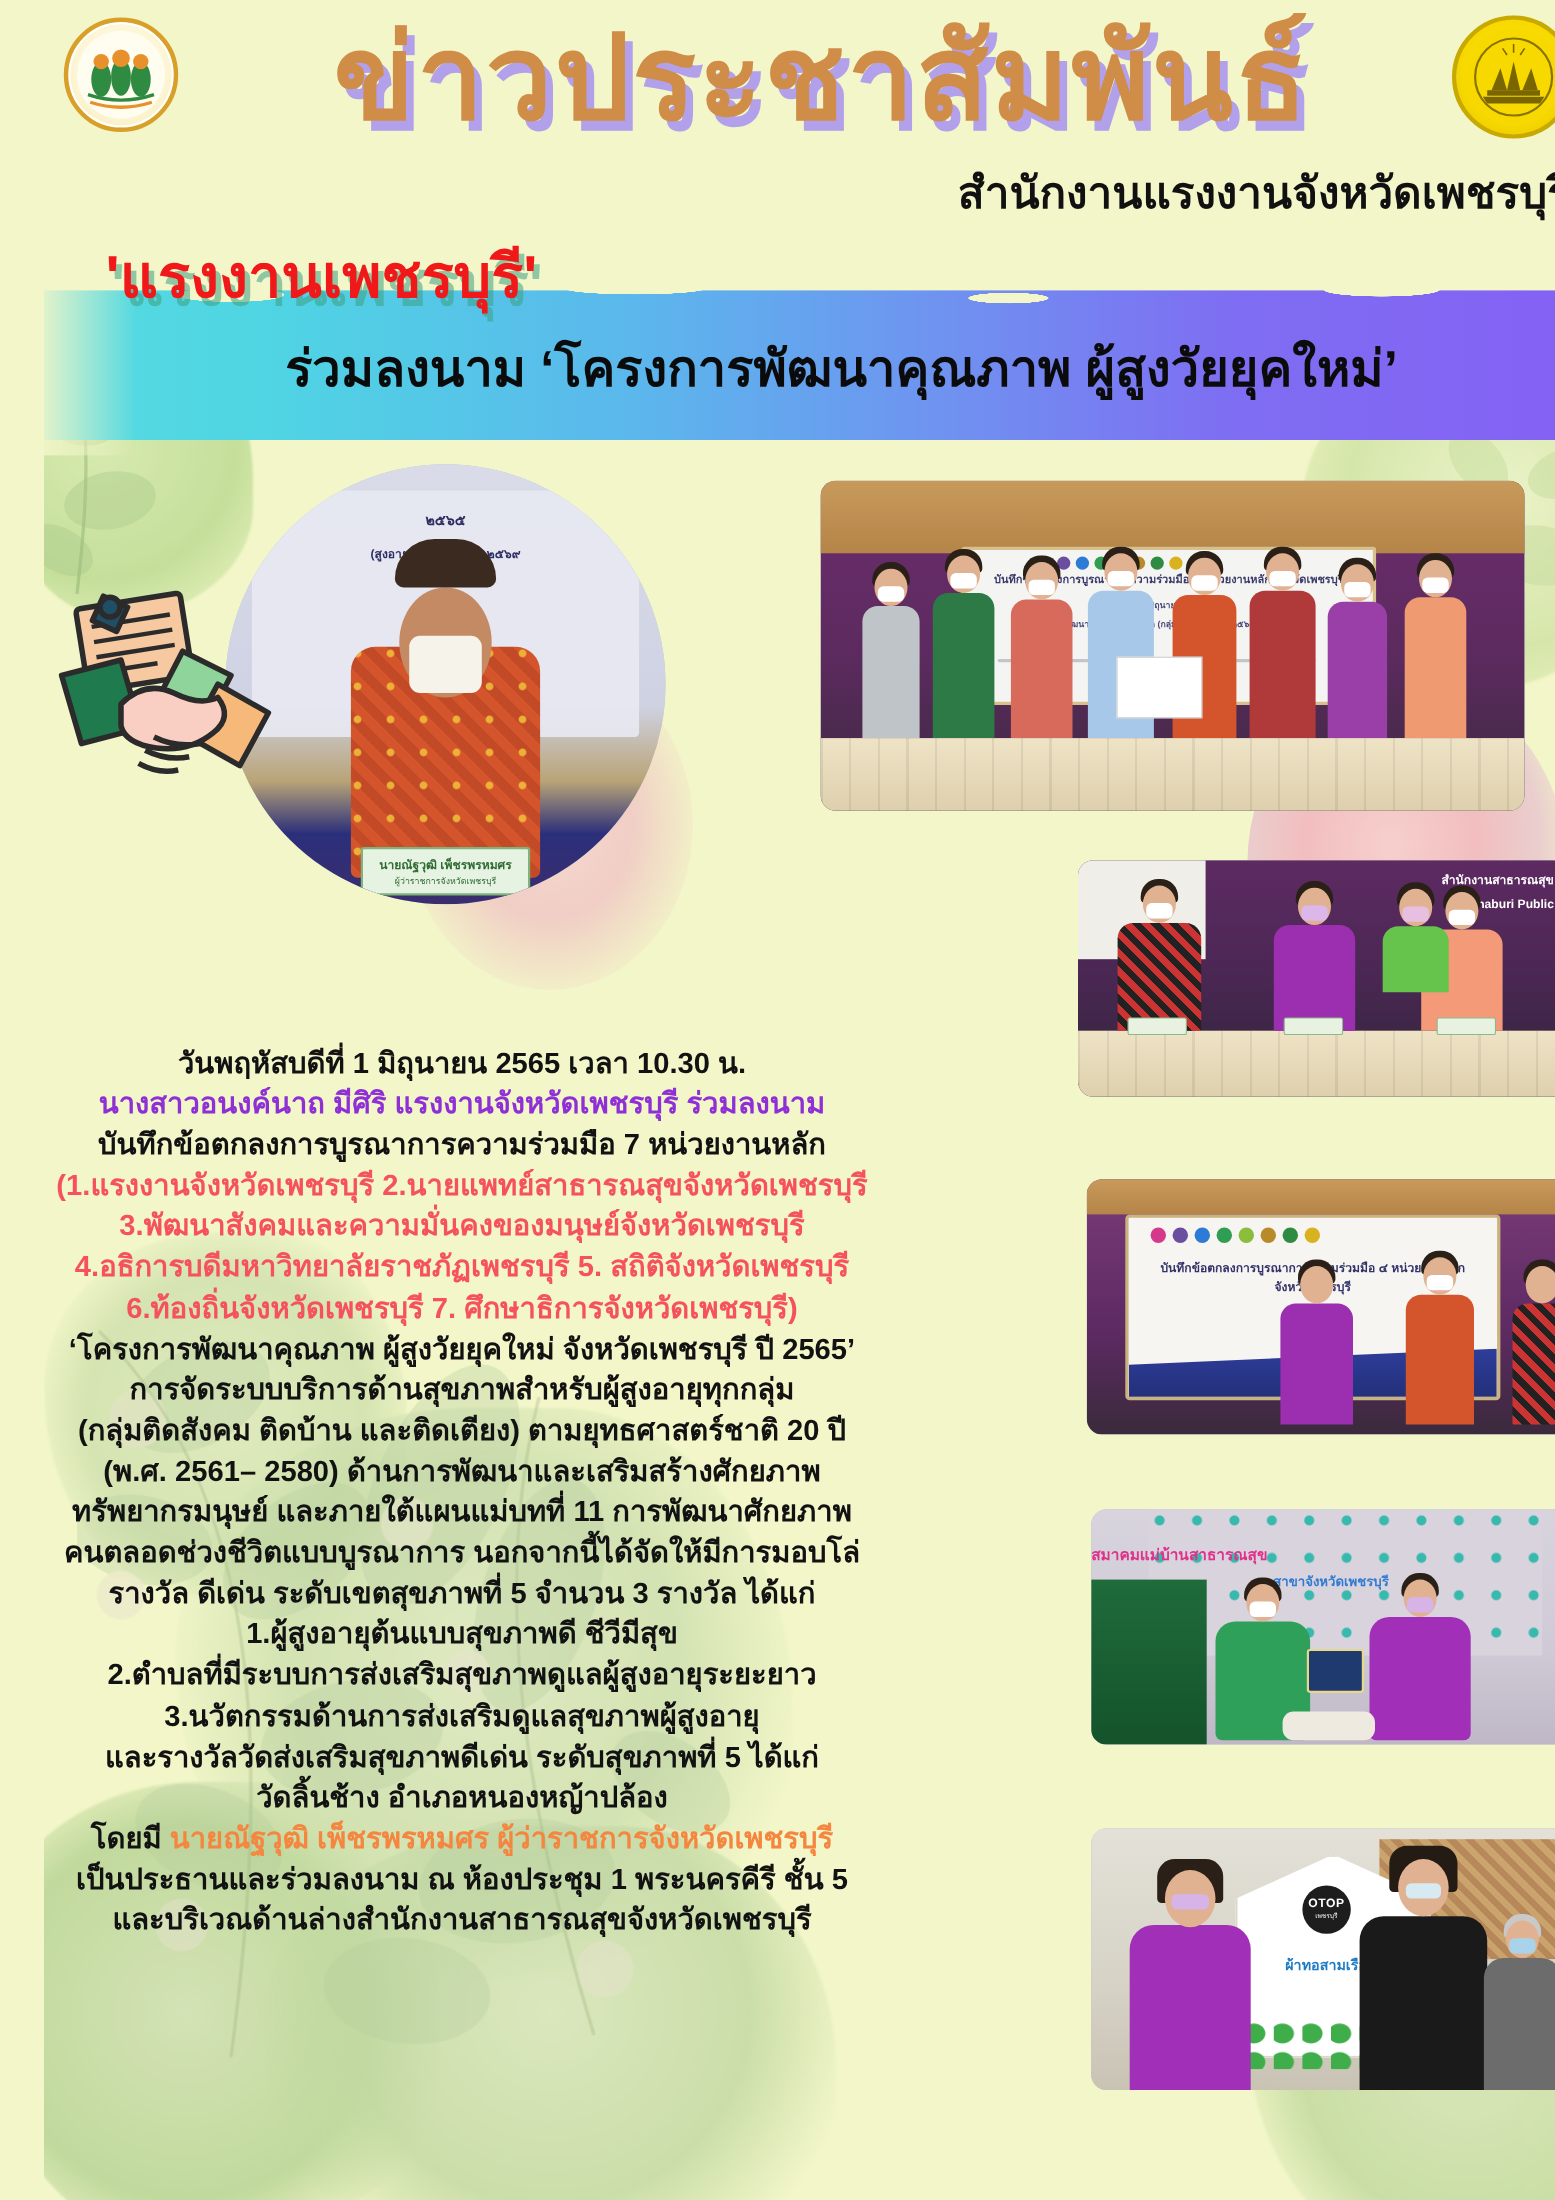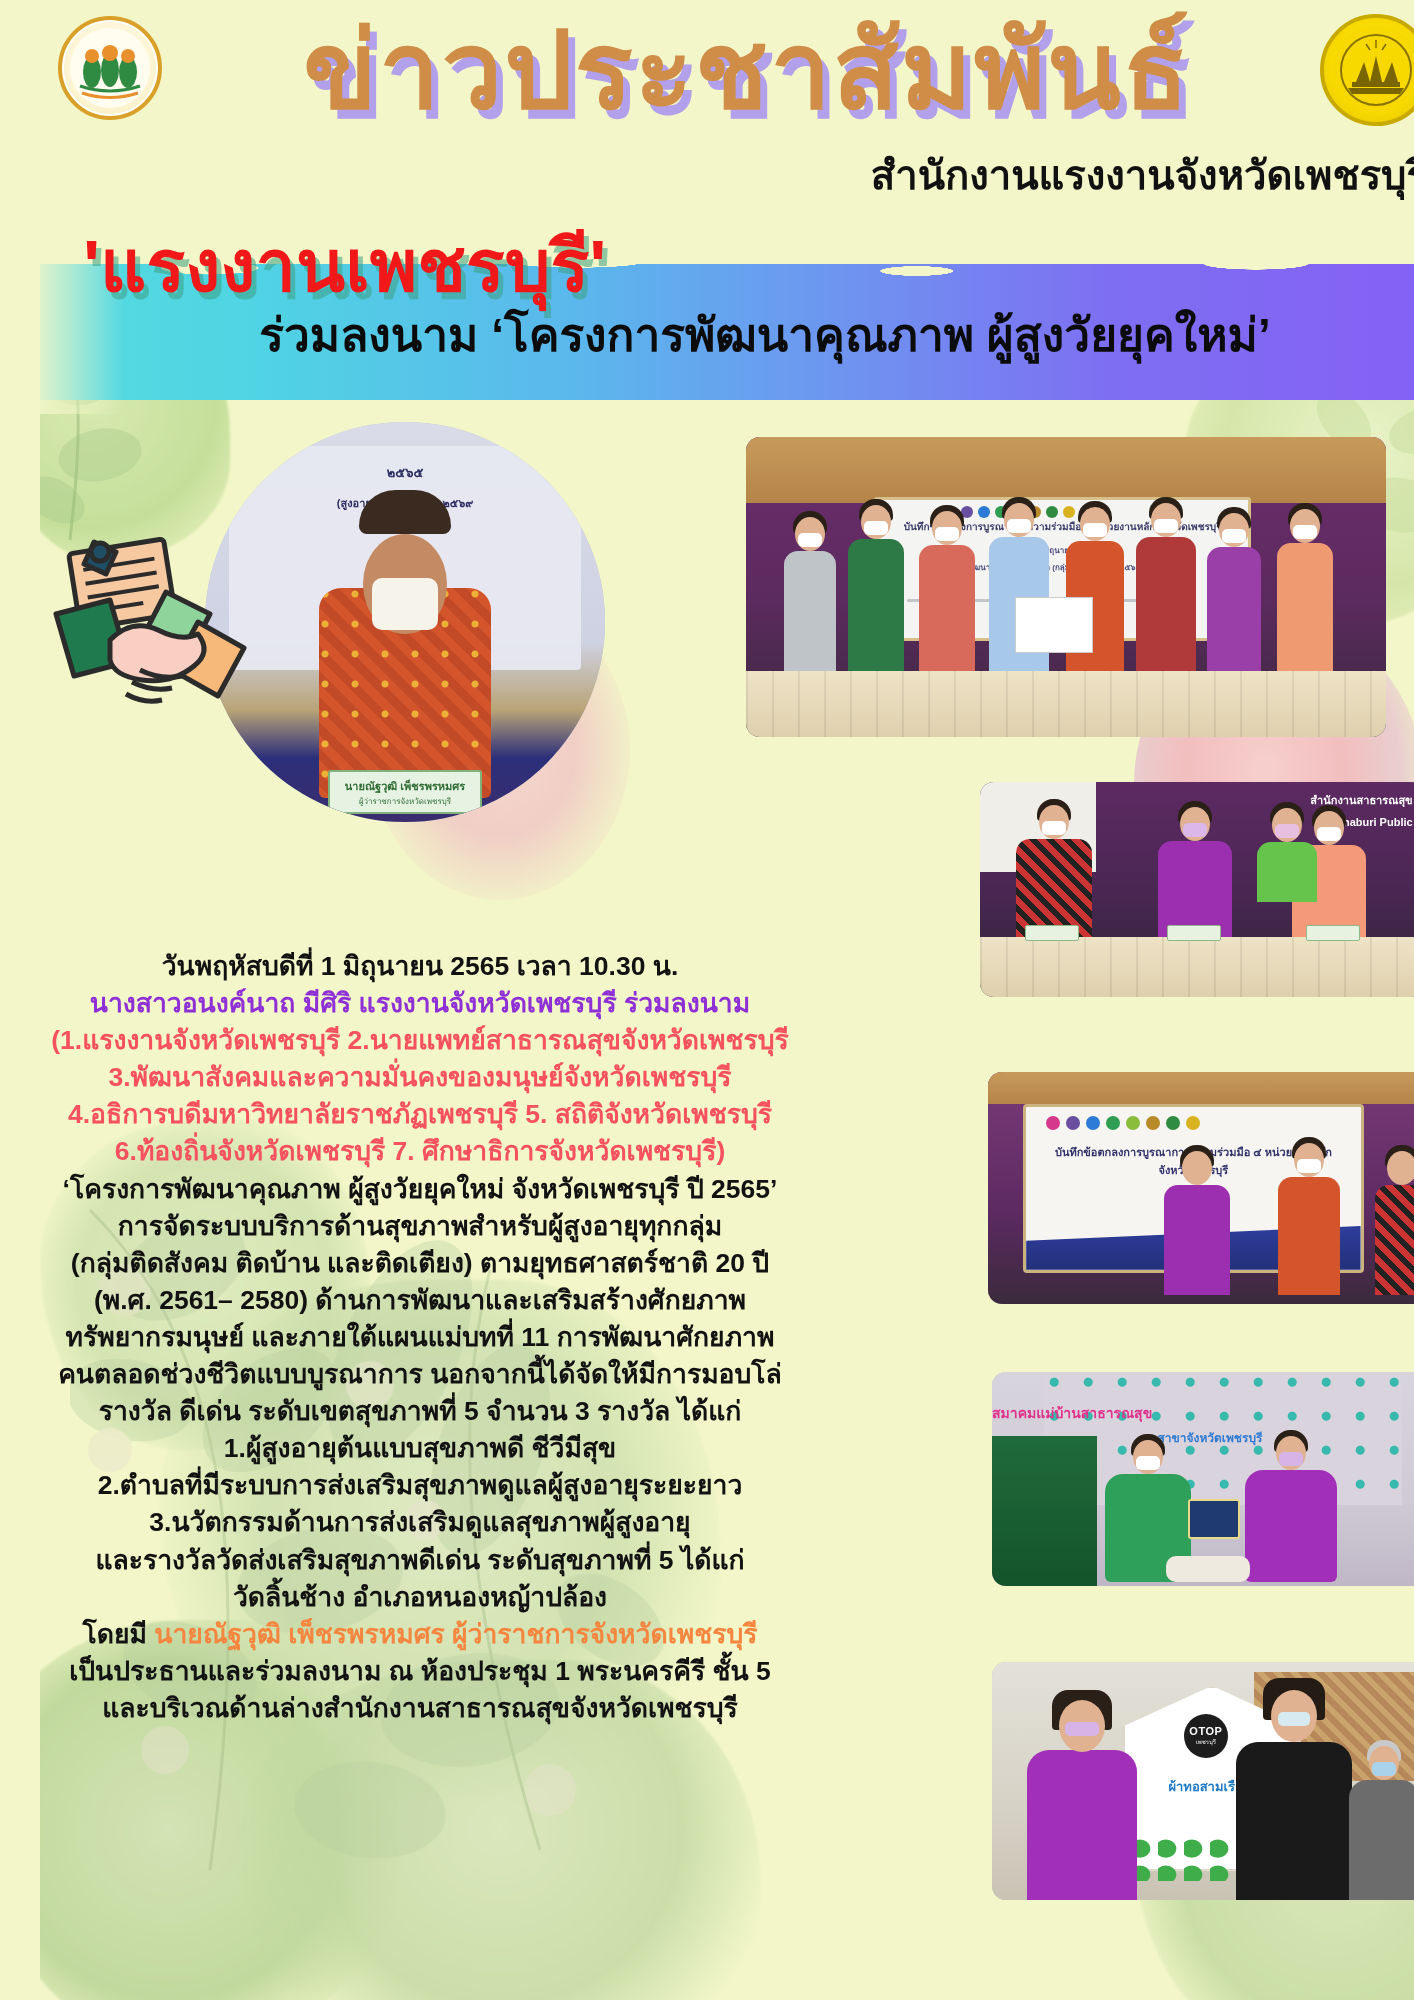--- a/index.html
+++ b/index.html
@@ -81,22 +81,22 @@
   }
   .brush:after{
     content:"";position:absolute;left:0;right:0;top:-14px;height:30px;
     background:
       radial-gradient(ellipse 120px 16px at 12% 60%,#f2f6c8 40%,transparent 41%),
       radial-gradient(ellipse 160px 14px at 38% 40%,#f2f6c8 40%,transparent 41%),
       radial-gradient(ellipse 90px 12px at 62% 70%,#f2f6c8 40%,transparent 41%),
       radial-gradient(ellipse 130px 15px at 86% 45%,#f2f6c8 40%,transparent 41%);
   }
   .label-phet{
-    position:absolute;left:43px;top:-14px;z-index:4;
-    font-size:72px;font-weight:700;color:#f01818;white-space:nowrap;
+    position:absolute;left:56px;top:-14px;z-index:4;
+    font-size:54px;font-weight:700;color:#f01818;white-space:nowrap;
     text-shadow:5px 7px 0 rgba(60,160,130,.55);
   }
   .project-line{
     position:absolute;left:0;right:0;top:76px;z-index:4;text-align:center;
     font-size:46px;font-weight:700;color:#0b0b0b;white-space:nowrap;padding-left:36px;
   }
 
   
   .photos{position:relative;z-index:2;}
   .ph{position:absolute;overflow:hidden;background:#b9c4cf;}
@@ -472,20 +472,21 @@
       <path d="M92 140 q20 10 42 6" fill="none"></path>
       <path d="M84 152 q20 10 40 6" fill="none"></path>
       <path d="M78 164 q18 10 36 6" fill="none"></path>
     </g>
   </svg>
 
   <div class="body-text">
     <div id="body-lines">
         <p>วันพฤหัสบดีที่ 1 มิถุนายน 2565 เวลา 10.30 น.</p>
         <p class="c-violet">นางสาวอนงค์นาถ มีศิริ แรงงานจังหวัดเพชรบุรี ร่วมลงนาม</p>
+        <p>บันทึกข้อตกลงการบูรณาการความร่วมมือ 7 หน่วยงานหลัก</p>
         <p class="c-red">(1.แรงงานจังหวัดเพชรบุรี 2.นายแพทย์สาธารณสุขจังหวัดเพชรบุรี</p>
         <p class="c-red">3.พัฒนาสังคมและความมั่นคงของมนุษย์จังหวัดเพชรบุรี</p>
         <p class="c-red">4.อธิการบดีมหาวิทยาลัยราชภัฏเพชรบุรี 5. สถิติจังหวัดเพชรบุรี</p>
         <p class="c-red">6.ท้องถิ่นจังหวัดเพชรบุรี 7. ศึกษาธิการจังหวัดเพชรบุรี)</p>
         <p>‘โครงการพัฒนาคุณภาพ ผู้สูงวัยยุคใหม่ จังหวัดเพชรบุรี ปี 2565’</p>
         <p>การจัดระบบบริการด้านสุขภาพสำหรับผู้สูงอายุทุกกลุ่ม</p>
         <p>(กลุ่มติดสังคม ติดบ้าน และติดเตียง) ตามยุทธศาสตร์ชาติ 20 ปี</p>
         <p>(พ.ศ. 2561– 2580) ด้านการพัฒนาและเสริมสร้างศักยภาพ</p>
         <p>ทรัพยากรมนุษย์ และภายใต้แผนแม่บทที่ 11 การพัฒนาศักยภาพ</p>
         <p>คนตลอดช่วงชีวิตแบบบูรณาการ นอกจากนี้ได้จัดให้มีการมอบโล่</p>

